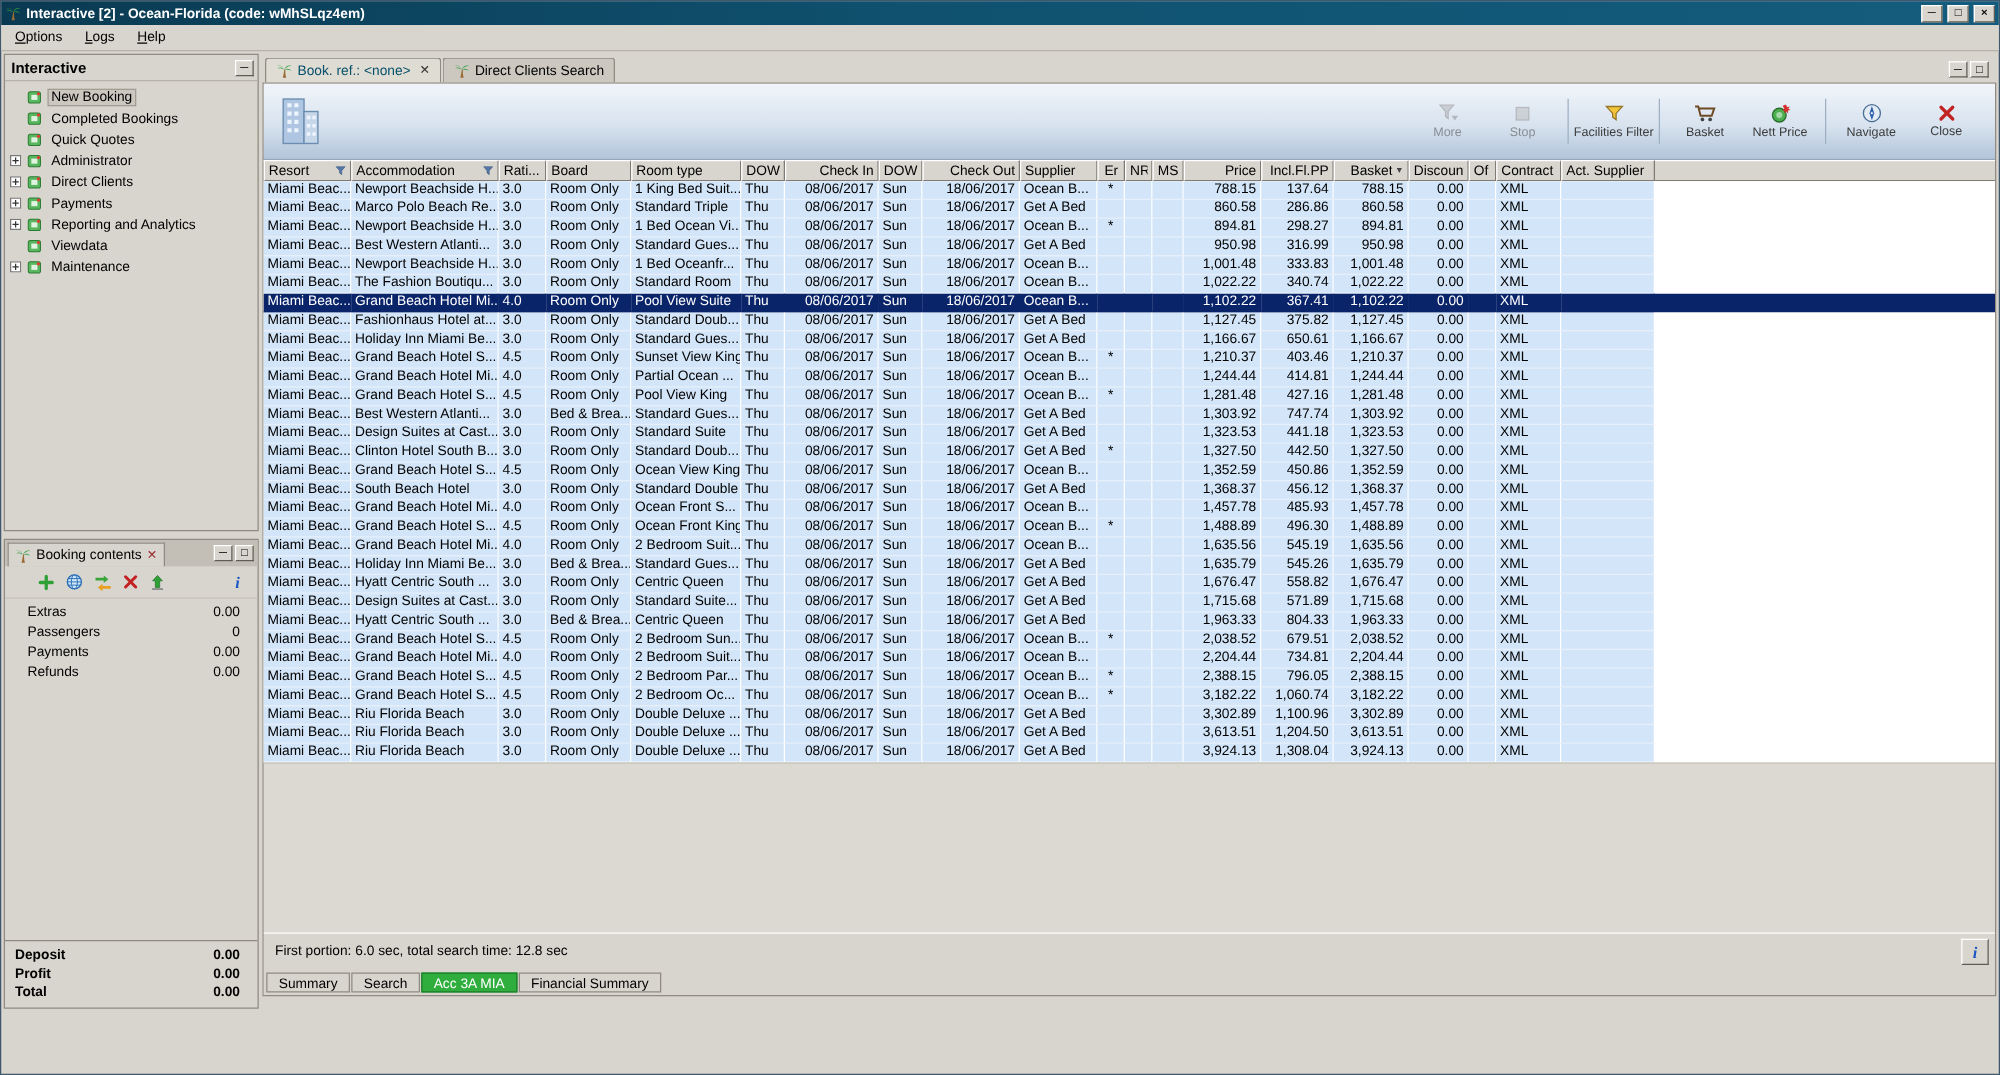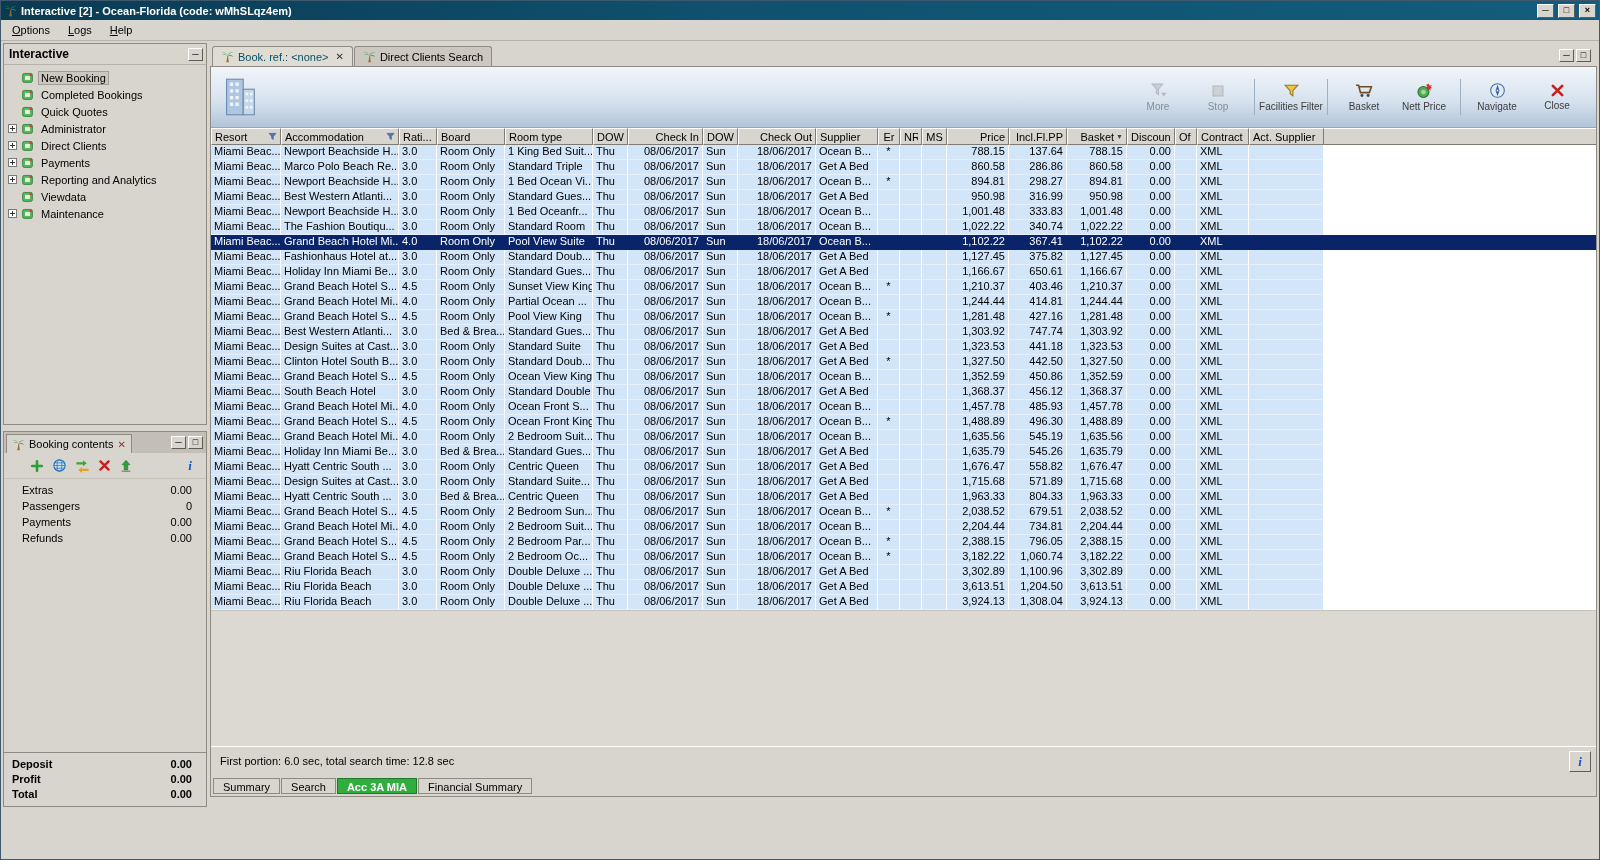--- a/index.html
+++ b/index.html
@@ -78,21 +78,21 @@
   .g-fill{flex:1;background:#fff;}
   .g-row.sel .g-cell{background:var(--selected-row);color:#fff;border-right-color:var(--selected-row);border-bottom-color:var(--selected-row);}
   .g-row.sel .g-fill{background:var(--selected-row);}
   .a-left{text-align:left;} .a-right{text-align:right;} .a-center{text-align:center;}
   .grid-below{flex:1;background:#dcd9d2;border-top:1px solid #c7c3bb;}
   
   .status-strip{height:29px;flex:0 0 auto;display:flex;align-items:center;padding:0 5px 0 9px;background:var(--chrome);border-top:1px solid #fff;}
   .info-btn{margin-left:auto;width:22px;height:21px;background:var(--chrome);border:1px solid;border-color:#fff #5f5c55 #5f5c55 #fff;display:flex;align-items:center;justify-content:center;}
   .bottom-tabs{height:21px;flex:0 0 auto;display:flex;align-items:center;gap:1px;padding:1px 0 1px 2px;background:var(--chrome);}
   .btab{border:1px solid #8f8b82;padding:2px 9px 0;background:var(--chrome);white-space:nowrap;}
-  .btab.active{background:var(--tab-green);color:#fff;font-weight:bold;border-color:#1d7a29;}
+  .btab.active{background:var(--tab-green);color:#fff;font-weight:normal;border-color:#1d7a29;}
   
   .statusbar{height:22px;flex:0 0 auto;background:var(--chrome);border-top:1px solid #fff;box-shadow:0 -2px 0 #a5a199;display:flex;align-items:center;padding:0 12px;white-space:nowrap;}
   .sb-sp1{flex:1.45;} .sb-sp2{flex:1.05;}
   .sb-seg{margin-right:28px;}
   svg{display:block;}
 </style>
 </head>
 <body>
 
 <div class="app">

